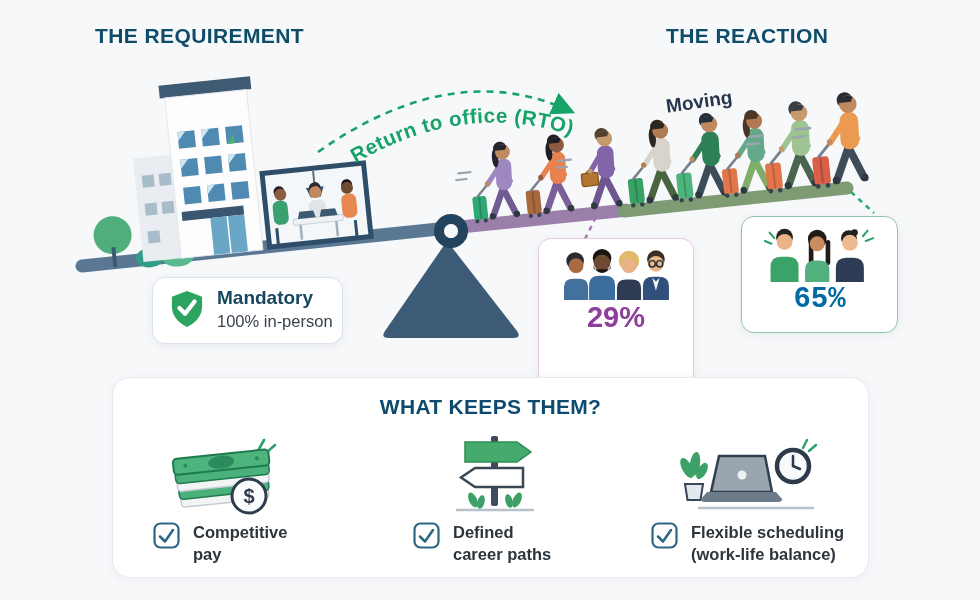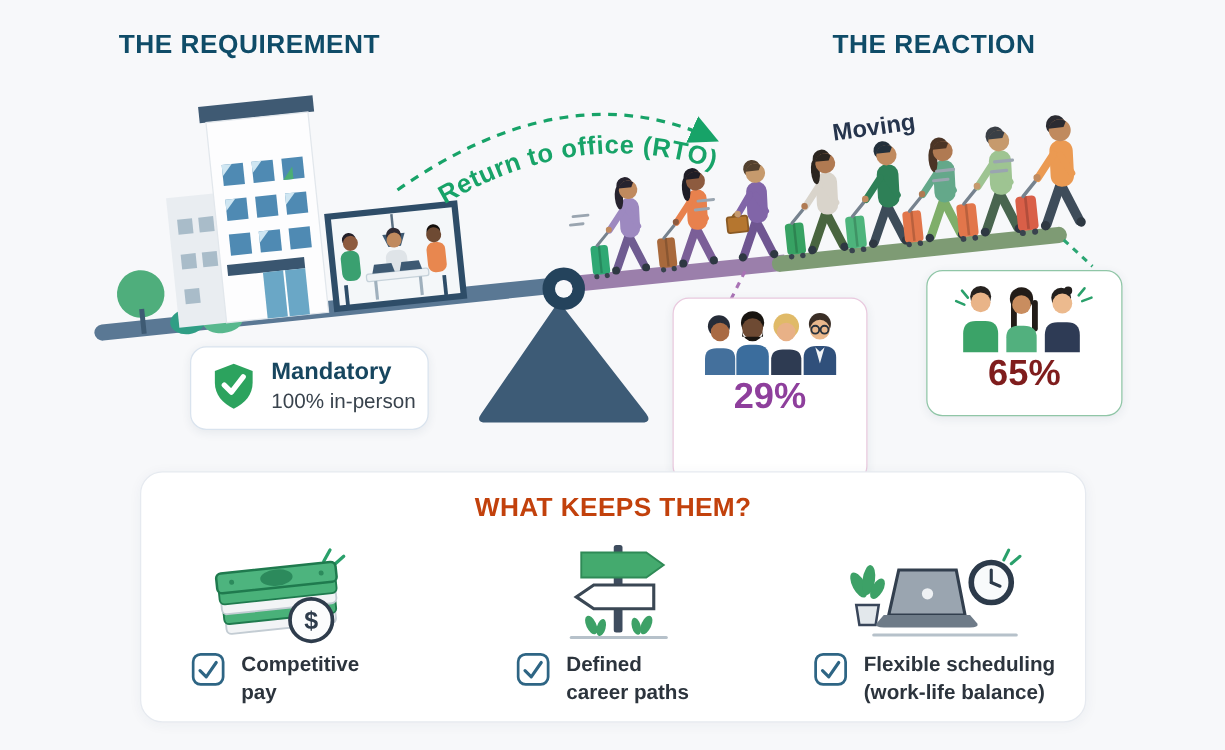--- a/index.html
+++ b/index.html
@@ -18,29 +18,29 @@
   .card.mandatory{
     left:152px; top:277px; width:191px; height:67px;
     border:1.5px solid #d9e3ee; display:flex; align-items:center; gap:13px; padding:0 0 4px 17px;
   }
   .mandatory .t1{font-size:19px; font-weight:bold; color:#17465f;}
   .mandatory .t2{font-size:16.5px; color:#39434d; margin-top:3px;}
   .card.general{left:538px; top:238px; width:156px; height:148px; border:1.5px solid #e9c9de; text-align:center; padding-top:9px;}
   .card.genz{left:741px; top:216px; width:157px; height:117px; border:1.5px solid #90c6a7; text-align:center; padding-top:9px;}
   .pct{font-size:29px; font-weight:bold; line-height:1; margin-top:3px;}
   .general .pct{color:#8e3f9c;}
-  .genz .pct{color:#7f1d1d;}
+  .genz .pct{color:#0369a1;font-family:Liberation Mono, monospace;}
   .pct-label{font-size:15.5px; color:#2e3840; margin-top:4px;}
   .panel{
     position:absolute; left:112px; top:377px; width:755px; height:199px;
     background:#fff; border:1px solid #e6eaf0; border-radius:18px;
     box-shadow:0 2px 10px rgba(40,60,90,.05); z-index:3;
   }
   .panel-title{position:absolute; left:0; top:17px; width:100%; text-align:center;
-    font-size:21px; font-weight:bold; color:#c2410c; letter-spacing:.3px;}
+    font-size:21px; font-weight:bold; color:#0c4a6e; letter-spacing:.3px;}
   .keep-icon{position:absolute;}
   .keep-row{position:absolute; top:144px; display:flex; align-items:flex-start; gap:13px;}
   .keep-label{font-size:16.5px; font-weight:bold; color:#2c343d; line-height:1.32; text-align:left;}
 </style>
 </head>
 <body>
 
 <div class="canvas">
 
   <div class="hdr req">THE REQUIREMENT</div>

